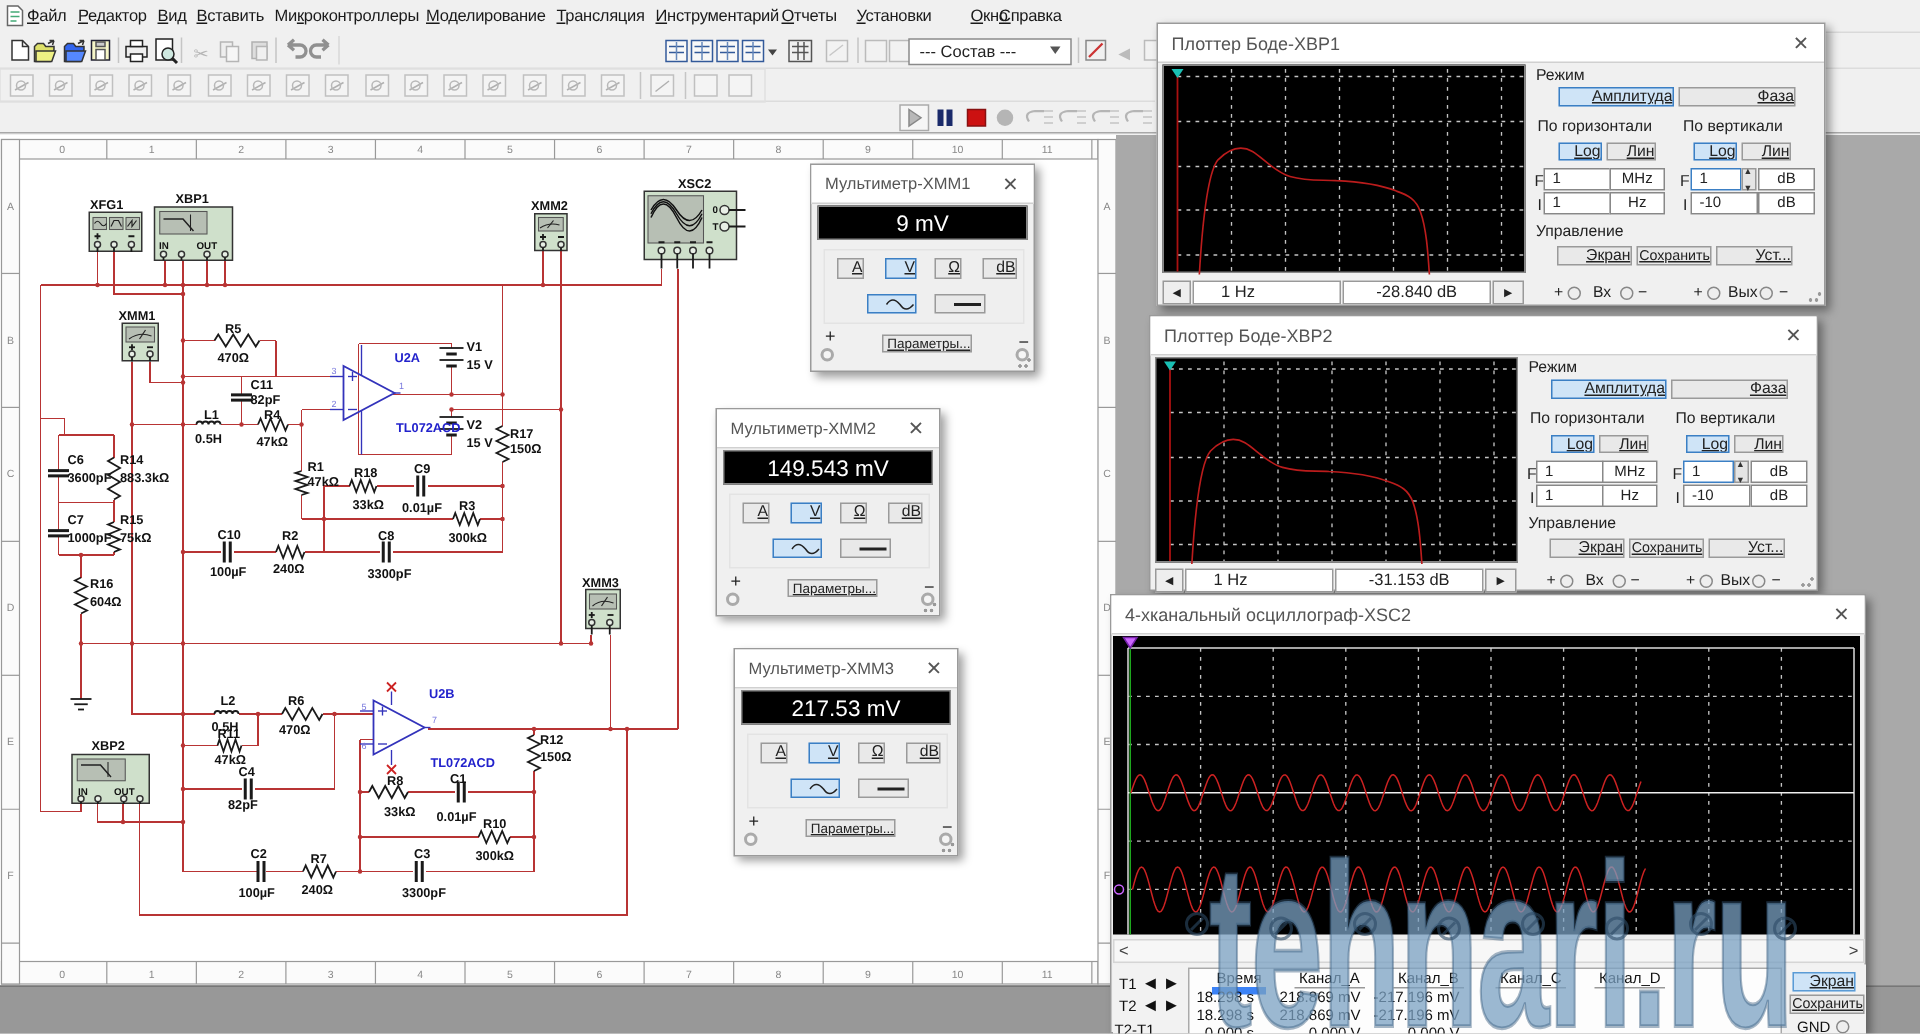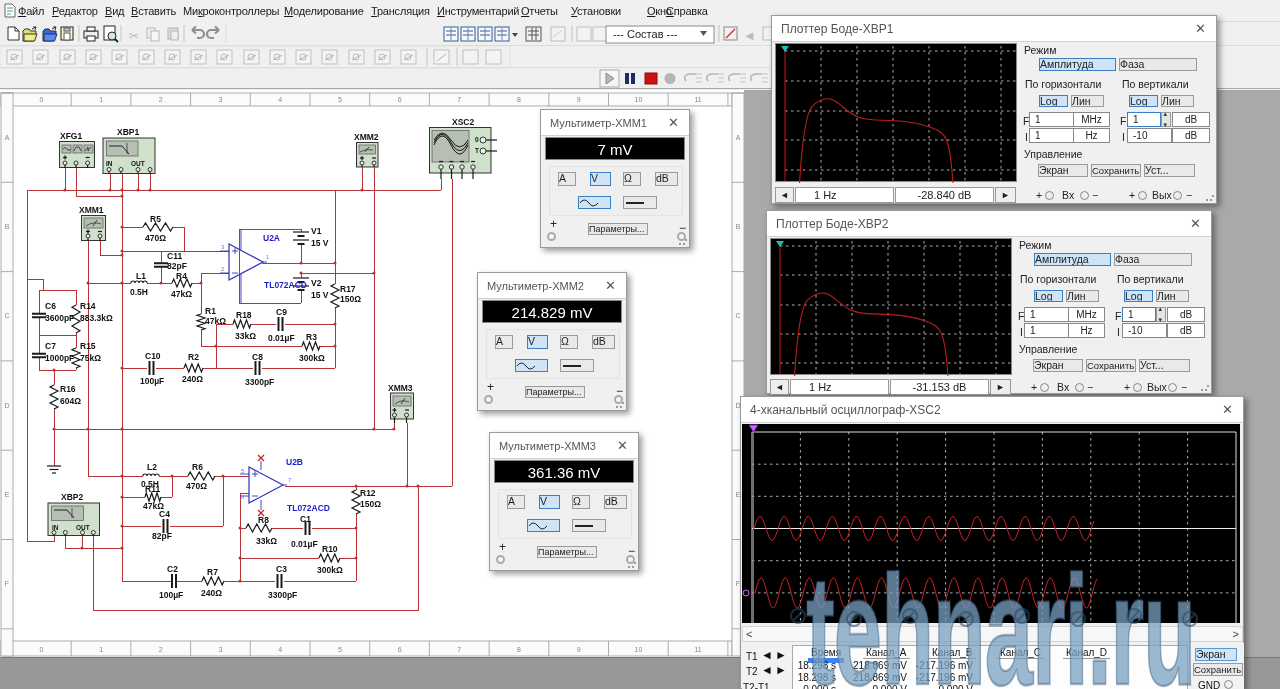--- a/index.html
+++ b/index.html
@@ -6,21 +6,21 @@
 #app { position:relative; width:1280px; height:689px; background:#a9a9a9; }
 #menubar { position:absolute; left:0; top:0; width:1132px; height:22px; background:#f0f0f0; }
 .mi { position:absolute; top:5px; font-size:11px; color:#1a1a1a; letter-spacing:-0.2px; }
 #sheet { position:absolute; left:0; top:90px; }
 #below { position:absolute; left:0; top:657px; width:1280px; height:32px; background:#989898; border-top:1px solid #777; }
 .win { position:absolute; background:#f0f0f0; border:1px solid #9a9a9a; box-shadow:3px 3px 6px rgba(0,0,0,0.4); }
 .wtitle { position:absolute; left:0; top:0; right:0; height:26px; background:#fff; border-bottom:1px solid #d0d0d0;
   font-size:12px; color:#555; line-height:26px; padding-left:9px; }
 .wx { position:absolute; right:10px; top:0; color:#555; font-size:13px; }
 .btn { position:absolute; background:#e9e9e9; border:1px solid #9a9a9a; font-size:10.5px; color:#222;
-  text-align:left; line-height:11px; overflow:hidden; }
+  text-align:right; line-height:11px; overflow:hidden;text-decoration:underline; }
 .btn.sel { background:#cfe4f7; border:1px solid #3b7fc4; }
 .lab { position:absolute; font-size:10.5px; color:#222; }
 .bbtn { position:absolute; background:#eee; border:1px solid #999; text-align:center; font-size:9px; line-height:14px; color:#222; }
 .bfld { position:absolute; background:#fff; border:1px solid #999; font-size:11px; color:#222; text-align:center; line-height:14px; }
 .bfld2 { position:absolute; background:#fff; border:1px solid #888; height:15px; font-size:10px; color:#222; text-align:center; line-height:13px; }
 .spin { position:absolute; width:10px; height:15px; background:#e5e5e5; border:1px solid #999; }
 .spin:before { content:"▴"; position:absolute; top:-3px; left:1.5px; font-size:7px; color:#333; }
 .spin:after { content:"▾"; position:absolute; bottom:-3px; left:1.5px; font-size:7px; color:#333; }
 .rad { position:absolute; width:9px; height:9px; border:1px solid #888; border-radius:50%; background:#eee; }
 .tcirc { position:absolute; width:9px; height:9px; border:2px solid #aaa; border-radius:50%; background:#f5f5f5; }
@@ -673,63 +673,63 @@
       <span class="mi" style="left:284px"><u>М</u>оделирование</span>
       <span class="mi" style="left:371px"><u>Т</u>рансляция</span>
       <span class="mi" style="left:437px"><u>И</u>нструментарий</span>
       <span class="mi" style="left:521px"><u>О</u>тчеты</span>
       <span class="mi" style="left:571px"><u>У</u>становки</span>
       <span class="mi" style="left:647px"><u>О</u>кно</span>
       <span class="mi" style="left:666px"><u>С</u>правка</span>
     </div>
   <div class="win" style="left:540px;top:109px;width:150px;height:139px">
       <div class="wtitle" style="font-size:11px">Мультиметр-XMM1<span class="wx">✕</span></div>
-      <div style="position:absolute;left:4px;top:27px;width:140px;height:23px;background:#000;border:1px solid #888;color:#fff;font-size:15px;text-align:center;line-height:23px">7 mV</div>
+      <div style="position:absolute;left:4px;top:27px;width:140px;height:23px;background:#000;border:1px solid #888;color:#fff;font-size:15px;text-align:center;line-height:23px">9 mV</div>
       <div style="position:absolute;left:8px;top:56px;width:134px;height:50px;border:1px solid #e3e3e3;background:#efefef"></div>
       <div class="btn" style="left:17px;top:62px;width:18px;height:14px">A</div>
       <div class="btn sel" style="left:49px;top:62px;width:21px;height:14px">V</div>
       <div class="btn" style="left:82px;top:62px;width:18px;height:14px">Ω</div>
       <div class="btn" style="left:114px;top:62px;width:23px;height:14px">dB</div>
       <div class="btn sel" style="left:37px;top:86px;width:33px;height:13px"><svg width="20" height="8" style="margin-top:2px">
           <path d="M1,4 q4,-6 9,0 q4,6 9,0" stroke="#222" fill="none"></path>
         </svg></div>
       <div class="btn" style="left:82px;top:86px;width:34px;height:13px"><svg width="22" height="8" style="margin-top:2px">
           <line x1="2" y1="4" x2="20" y2="4" stroke="#222" stroke-width="2"></line>
         </svg></div>
       <div class="lab" style="left:9px;top:107px;font-size:12px">+</div>
       <div class="lab" style="left:138px;top:111px;font-size:12px">−</div>
       <div class="btn" style="left:47px;top:113px;width:60px;height:12px;font-size:9px">Параметры...</div>
       <div class="tcirc" style="left:6px;top:122px"></div>
       <div class="tcirc" style="left:136px;top:122px"></div>
       <div class="grip"></div>
     </div>
   <div class="win" style="left:477px;top:272px;width:150px;height:139px">
       <div class="wtitle" style="font-size:11px">Мультиметр-XMM2<span class="wx">✕</span></div>
-      <div style="position:absolute;left:4px;top:27px;width:140px;height:23px;background:#000;border:1px solid #888;color:#fff;font-size:15px;text-align:center;line-height:23px">214.829 mV</div>
+      <div style="position:absolute;left:4px;top:27px;width:140px;height:23px;background:#000;border:1px solid #888;color:#fff;font-size:15px;text-align:center;line-height:23px">149.543 mV</div>
       <div style="position:absolute;left:8px;top:56px;width:134px;height:50px;border:1px solid #e3e3e3;background:#efefef"></div>
       <div class="btn" style="left:17px;top:62px;width:18px;height:14px">A</div>
       <div class="btn sel" style="left:49px;top:62px;width:21px;height:14px">V</div>
       <div class="btn" style="left:82px;top:62px;width:18px;height:14px">Ω</div>
       <div class="btn" style="left:114px;top:62px;width:23px;height:14px">dB</div>
       <div class="btn sel" style="left:37px;top:86px;width:33px;height:13px"><svg width="20" height="8" style="margin-top:2px">
           <path d="M1,4 q4,-6 9,0 q4,6 9,0" stroke="#222" fill="none"></path>
         </svg></div>
       <div class="btn" style="left:82px;top:86px;width:34px;height:13px"><svg width="22" height="8" style="margin-top:2px">
           <line x1="2" y1="4" x2="20" y2="4" stroke="#222" stroke-width="2"></line>
         </svg></div>
       <div class="lab" style="left:9px;top:107px;font-size:12px">+</div>
       <div class="lab" style="left:138px;top:111px;font-size:12px">−</div>
       <div class="btn" style="left:47px;top:113px;width:60px;height:12px;font-size:9px">Параметры...</div>
       <div class="tcirc" style="left:6px;top:122px"></div>
       <div class="tcirc" style="left:136px;top:122px"></div>
       <div class="grip"></div>
     </div>
   <div class="win" style="left:489px;top:432px;width:150px;height:139px">
       <div class="wtitle" style="font-size:11px">Мультиметр-XMM3<span class="wx">✕</span></div>
-      <div style="position:absolute;left:4px;top:27px;width:140px;height:23px;background:#000;border:1px solid #888;color:#fff;font-size:15px;text-align:center;line-height:23px">361.36 mV</div>
+      <div style="position:absolute;left:4px;top:27px;width:140px;height:23px;background:#000;border:1px solid #888;color:#fff;font-size:15px;text-align:center;line-height:23px">217.53 mV</div>
       <div style="position:absolute;left:8px;top:56px;width:134px;height:50px;border:1px solid #e3e3e3;background:#efefef"></div>
       <div class="btn" style="left:17px;top:62px;width:18px;height:14px">A</div>
       <div class="btn sel" style="left:49px;top:62px;width:21px;height:14px">V</div>
       <div class="btn" style="left:82px;top:62px;width:18px;height:14px">Ω</div>
       <div class="btn" style="left:114px;top:62px;width:23px;height:14px">dB</div>
       <div class="btn sel" style="left:37px;top:86px;width:33px;height:13px"><svg width="20" height="8" style="margin-top:2px">
           <path d="M1,4 q4,-6 9,0 q4,6 9,0" stroke="#222" fill="none"></path>
         </svg></div>
       <div class="btn" style="left:82px;top:86px;width:34px;height:13px"><svg width="22" height="8" style="margin-top:2px">
           <line x1="2" y1="4" x2="20" y2="4" stroke="#222" stroke-width="2"></line>

